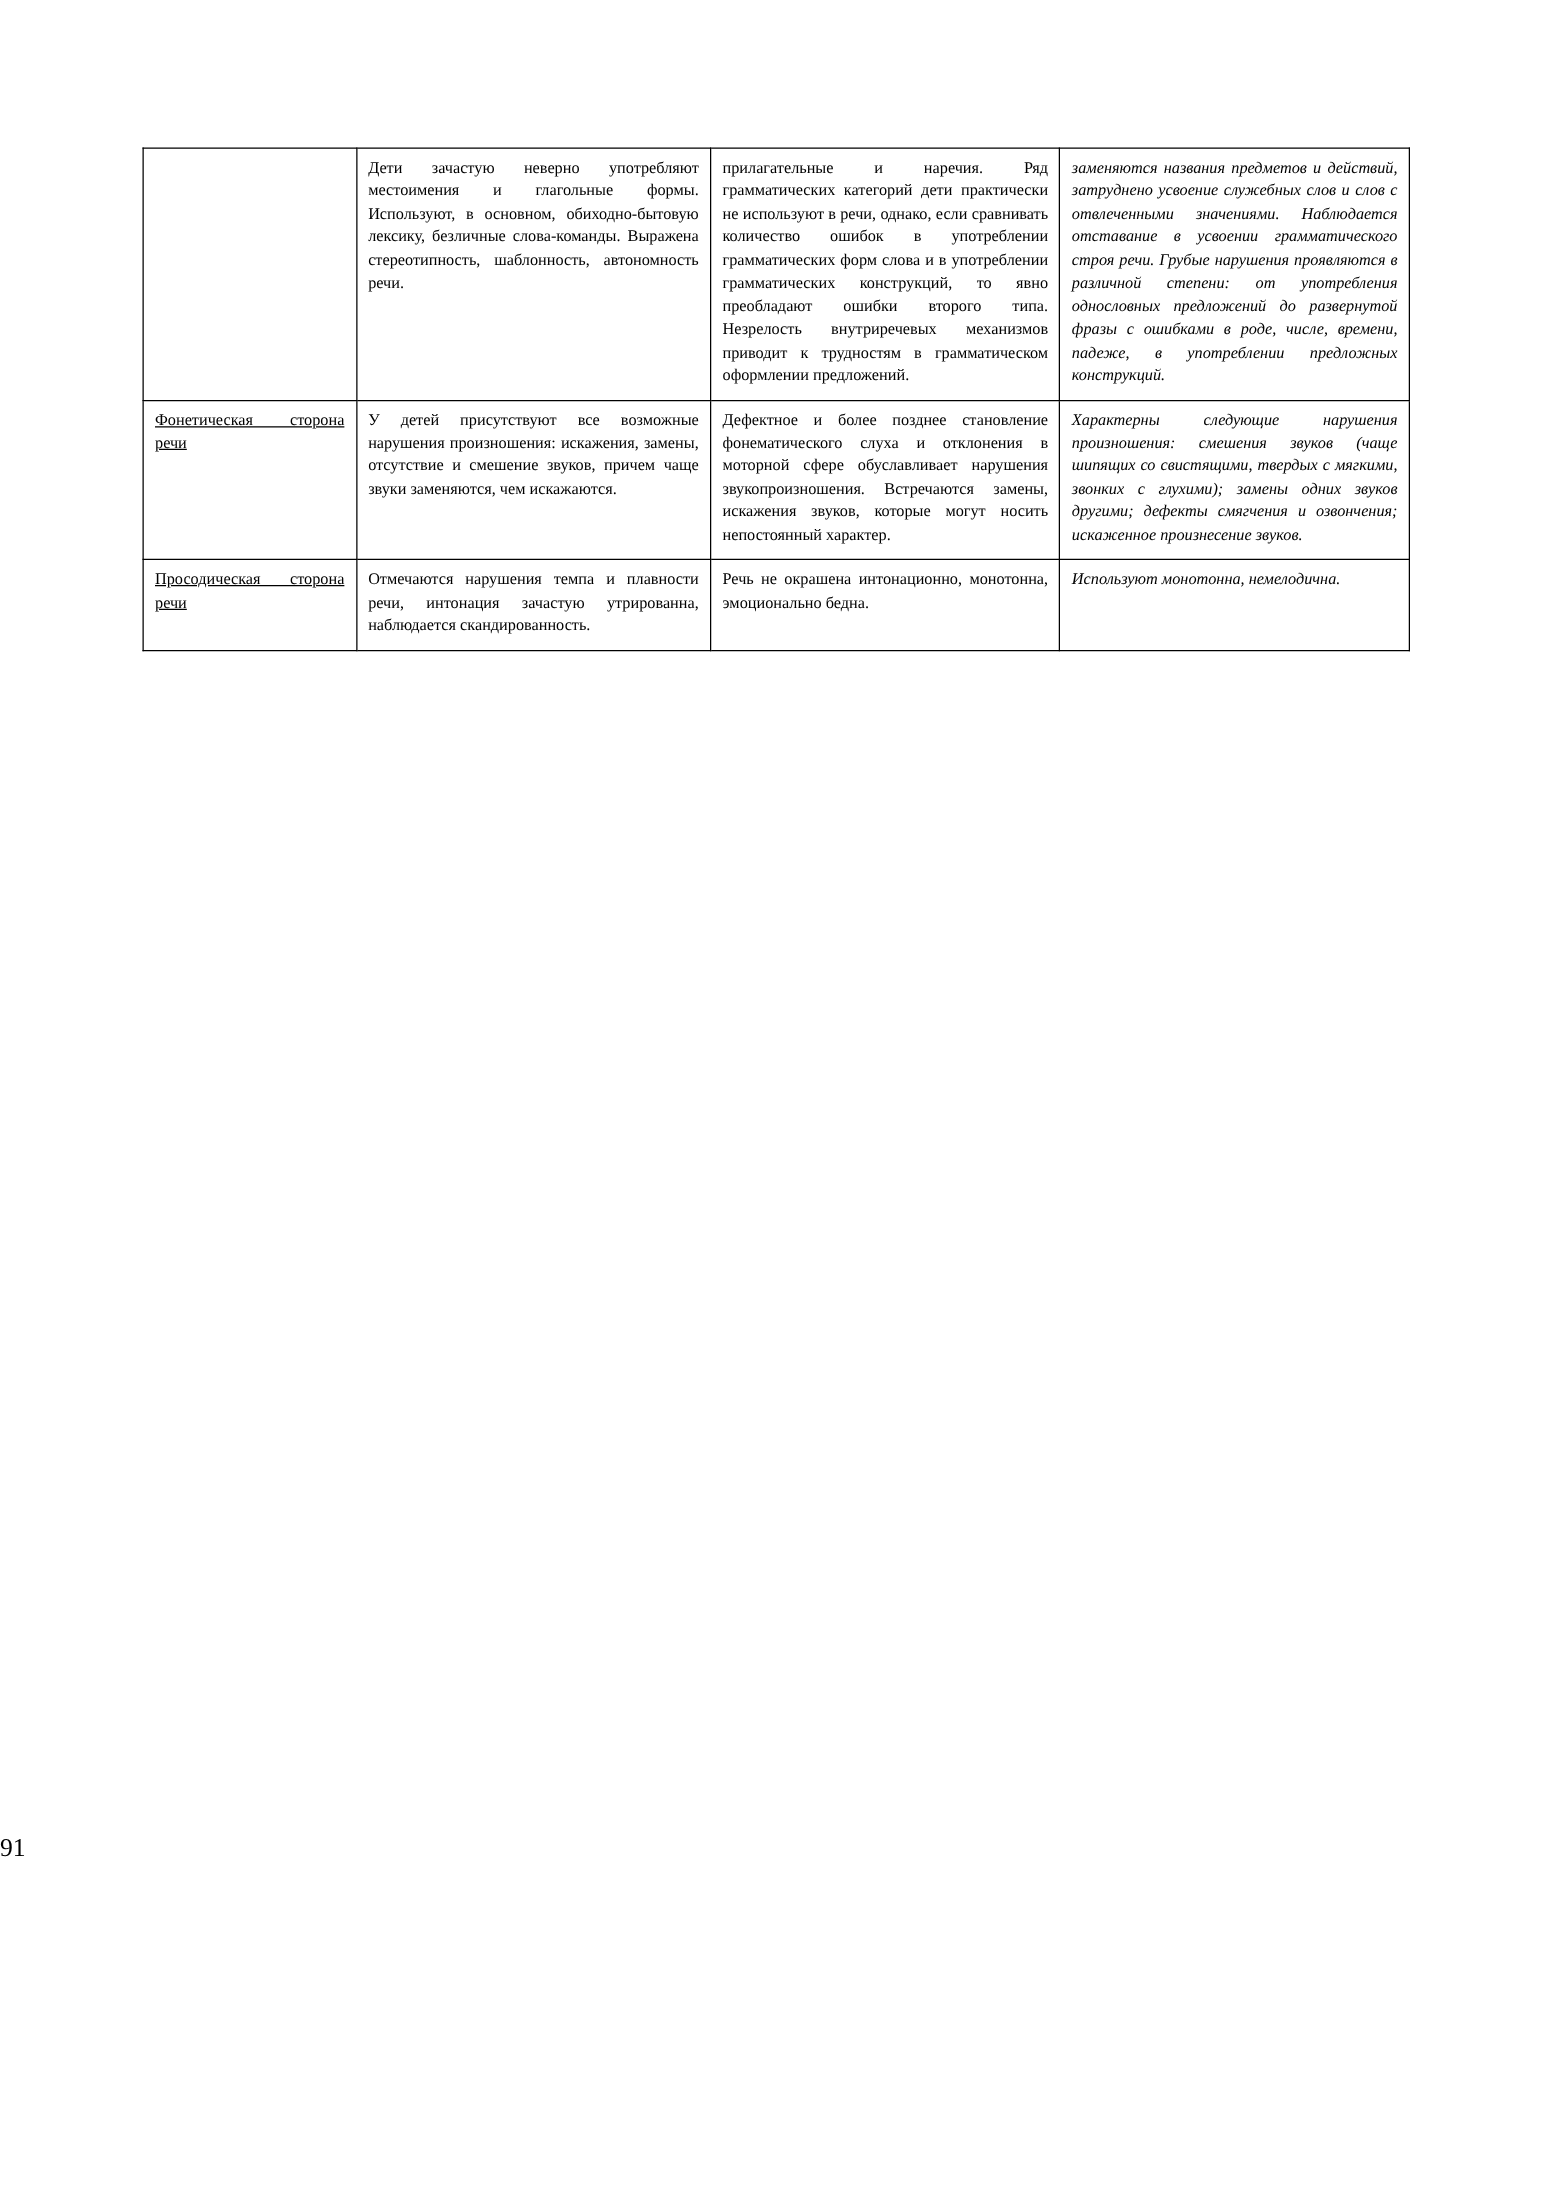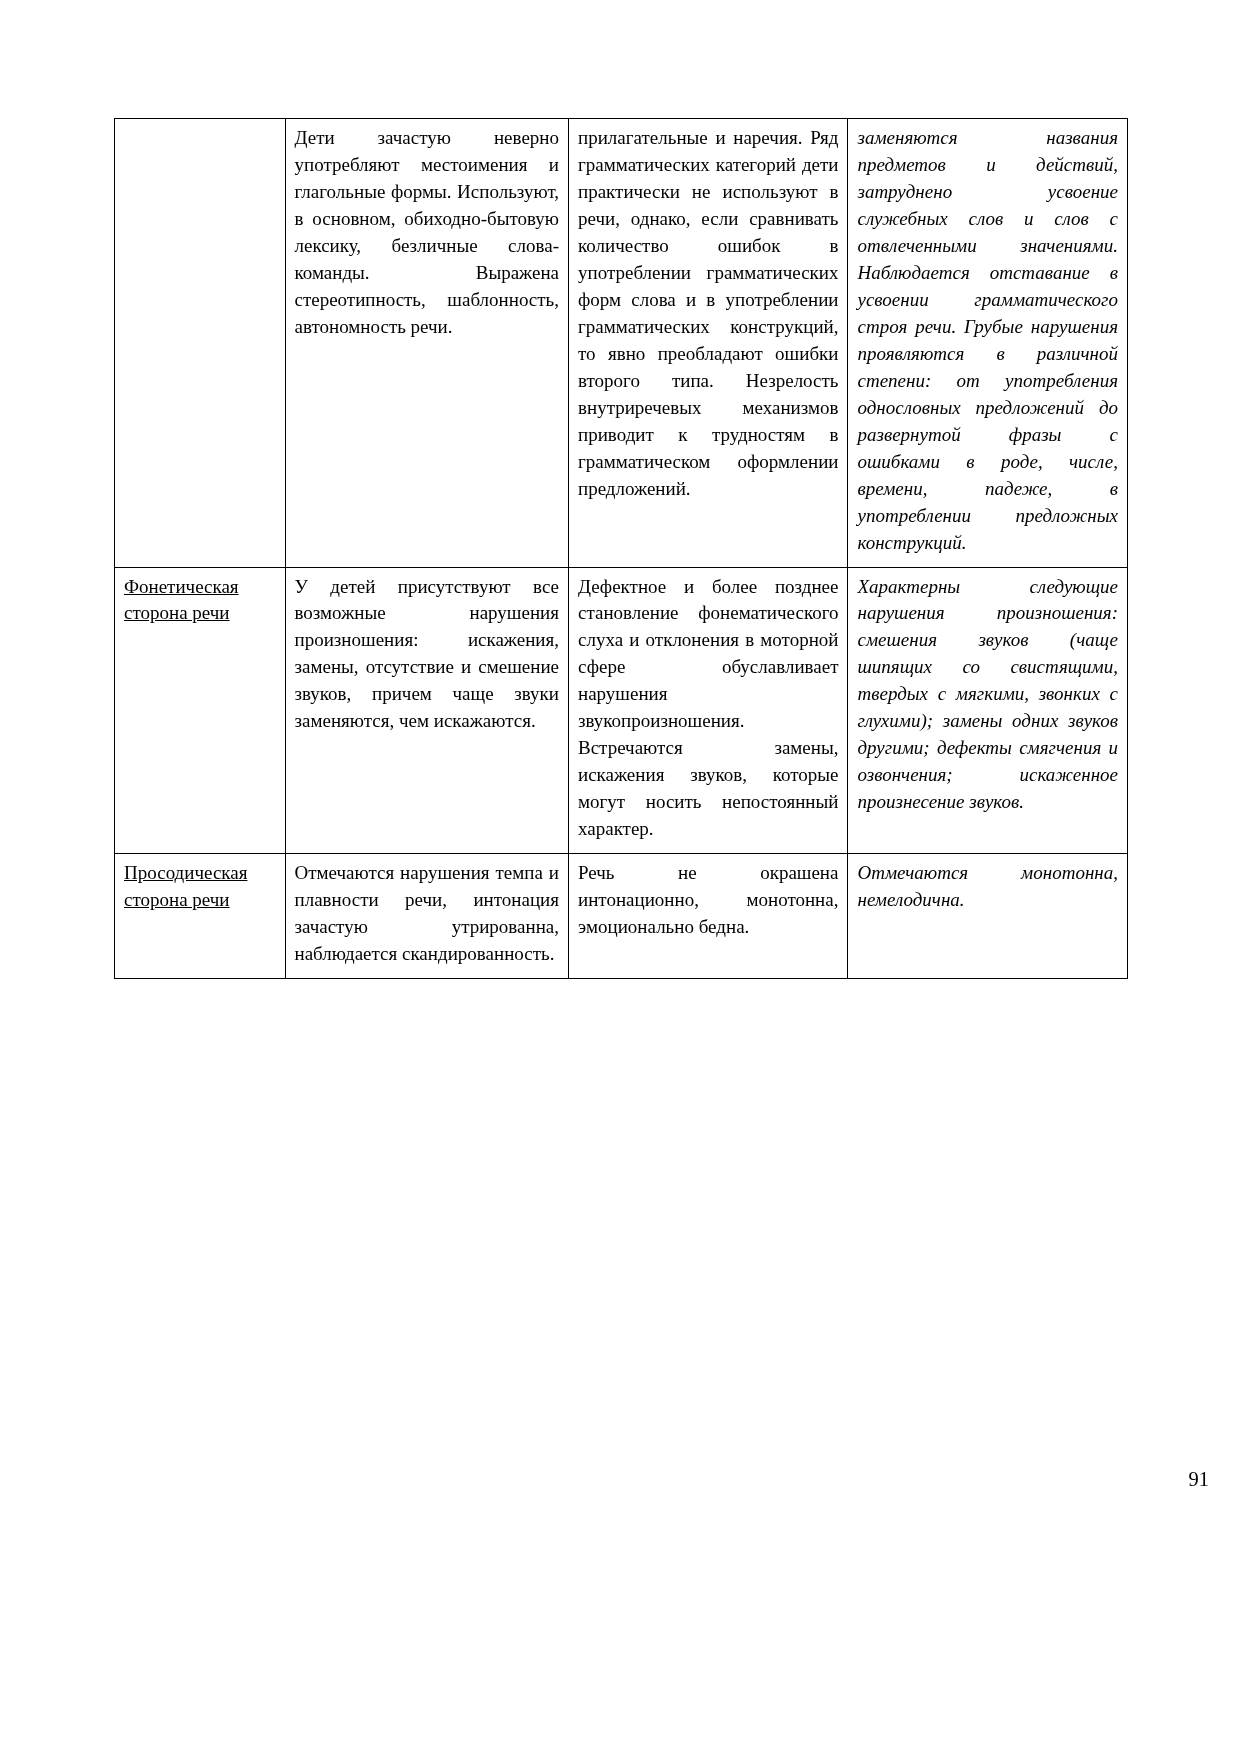--- a/index.html
+++ b/index.html
@@ -27,42 +27,42 @@
     left: 114px;
     top: 118px;
     width: 1014px;
     border-collapse: collapse;
     table-layout: fixed;
   }
   .doc-table td {
     border: 1px solid #000000;
     vertical-align: top;
     padding: 6px 9px 10px 9px;
-    font-size: 19px;
+    font-size: 13px;
     line-height: 1.42;
     text-align: justify;
     text-justify: inter-word;
     hyphens: manual;
     word-spacing: 0;
   }
   .col-label { width: 150px; }
   .col-a { width: 262px; }
   .col-b { width: 258px; margin-left: 31px; }
   .col-c { width: 258px; font-style: italic; }
 
   .cell-label {
     text-align: left;
     text-decoration: underline;
   }
   .page-number {
     position: absolute;
     left: 0;
     top: 1468px;
     width: 1209px;
-    text-align: right;
+    text-align: left;
     font-size: 20.5px;
     font-family: "Liberation Serif", serif;
   }
 </style>
 </head>
 <body>
 
 <div class="page">
 
   <table class="doc-table">
@@ -76,20 +76,20 @@
       <tr>
         <td class="col-label cell-label">Фонетическая сторона речи</td>
         <td class="col-a cell-text">У детей присутствуют все возможные нарушения произношения: искажения, замены, отсутствие и смешение звуков, причем чаще звуки заменяются, чем искажаются.</td>
         <td class="col-b cell-text">Дефектное и более позднее становление фонематического слуха и отклонения в моторной сфере обуславливает нарушения звукопроизношения. Встречаются замены, искажения звуков, которые могут носить непостоянный характер.</td>
         <td class="col-c cell-text">Характерны следующие нарушения произношения: смешения звуков (чаще шипящих со свистящими, твердых с мягкими, звонких с глухими); замены одних звуков другими; дефекты смягчения и озвончения; искаженное произнесение звуков.</td>
       </tr>
       <tr>
         <td class="col-label cell-label">Просодическая сторона речи</td>
         <td class="col-a cell-text">Отмечаются нарушения темпа и плавности речи, интонация зачастую утрированна, наблюдается скандированность.</td>
         <td class="col-b cell-text">Речь не окрашена интонационно, монотонна, эмоционально бедна.</td>
-        <td class="col-c cell-text">Отмечаются монотонна, немелодична.</td>
+        <td class="col-c cell-text">Используют монотонна, немелодична.</td>
       </tr>
     </tbody>
   </table>
 
   <div class="page-number">91</div>
 
 </div>
 
 </body></html>

